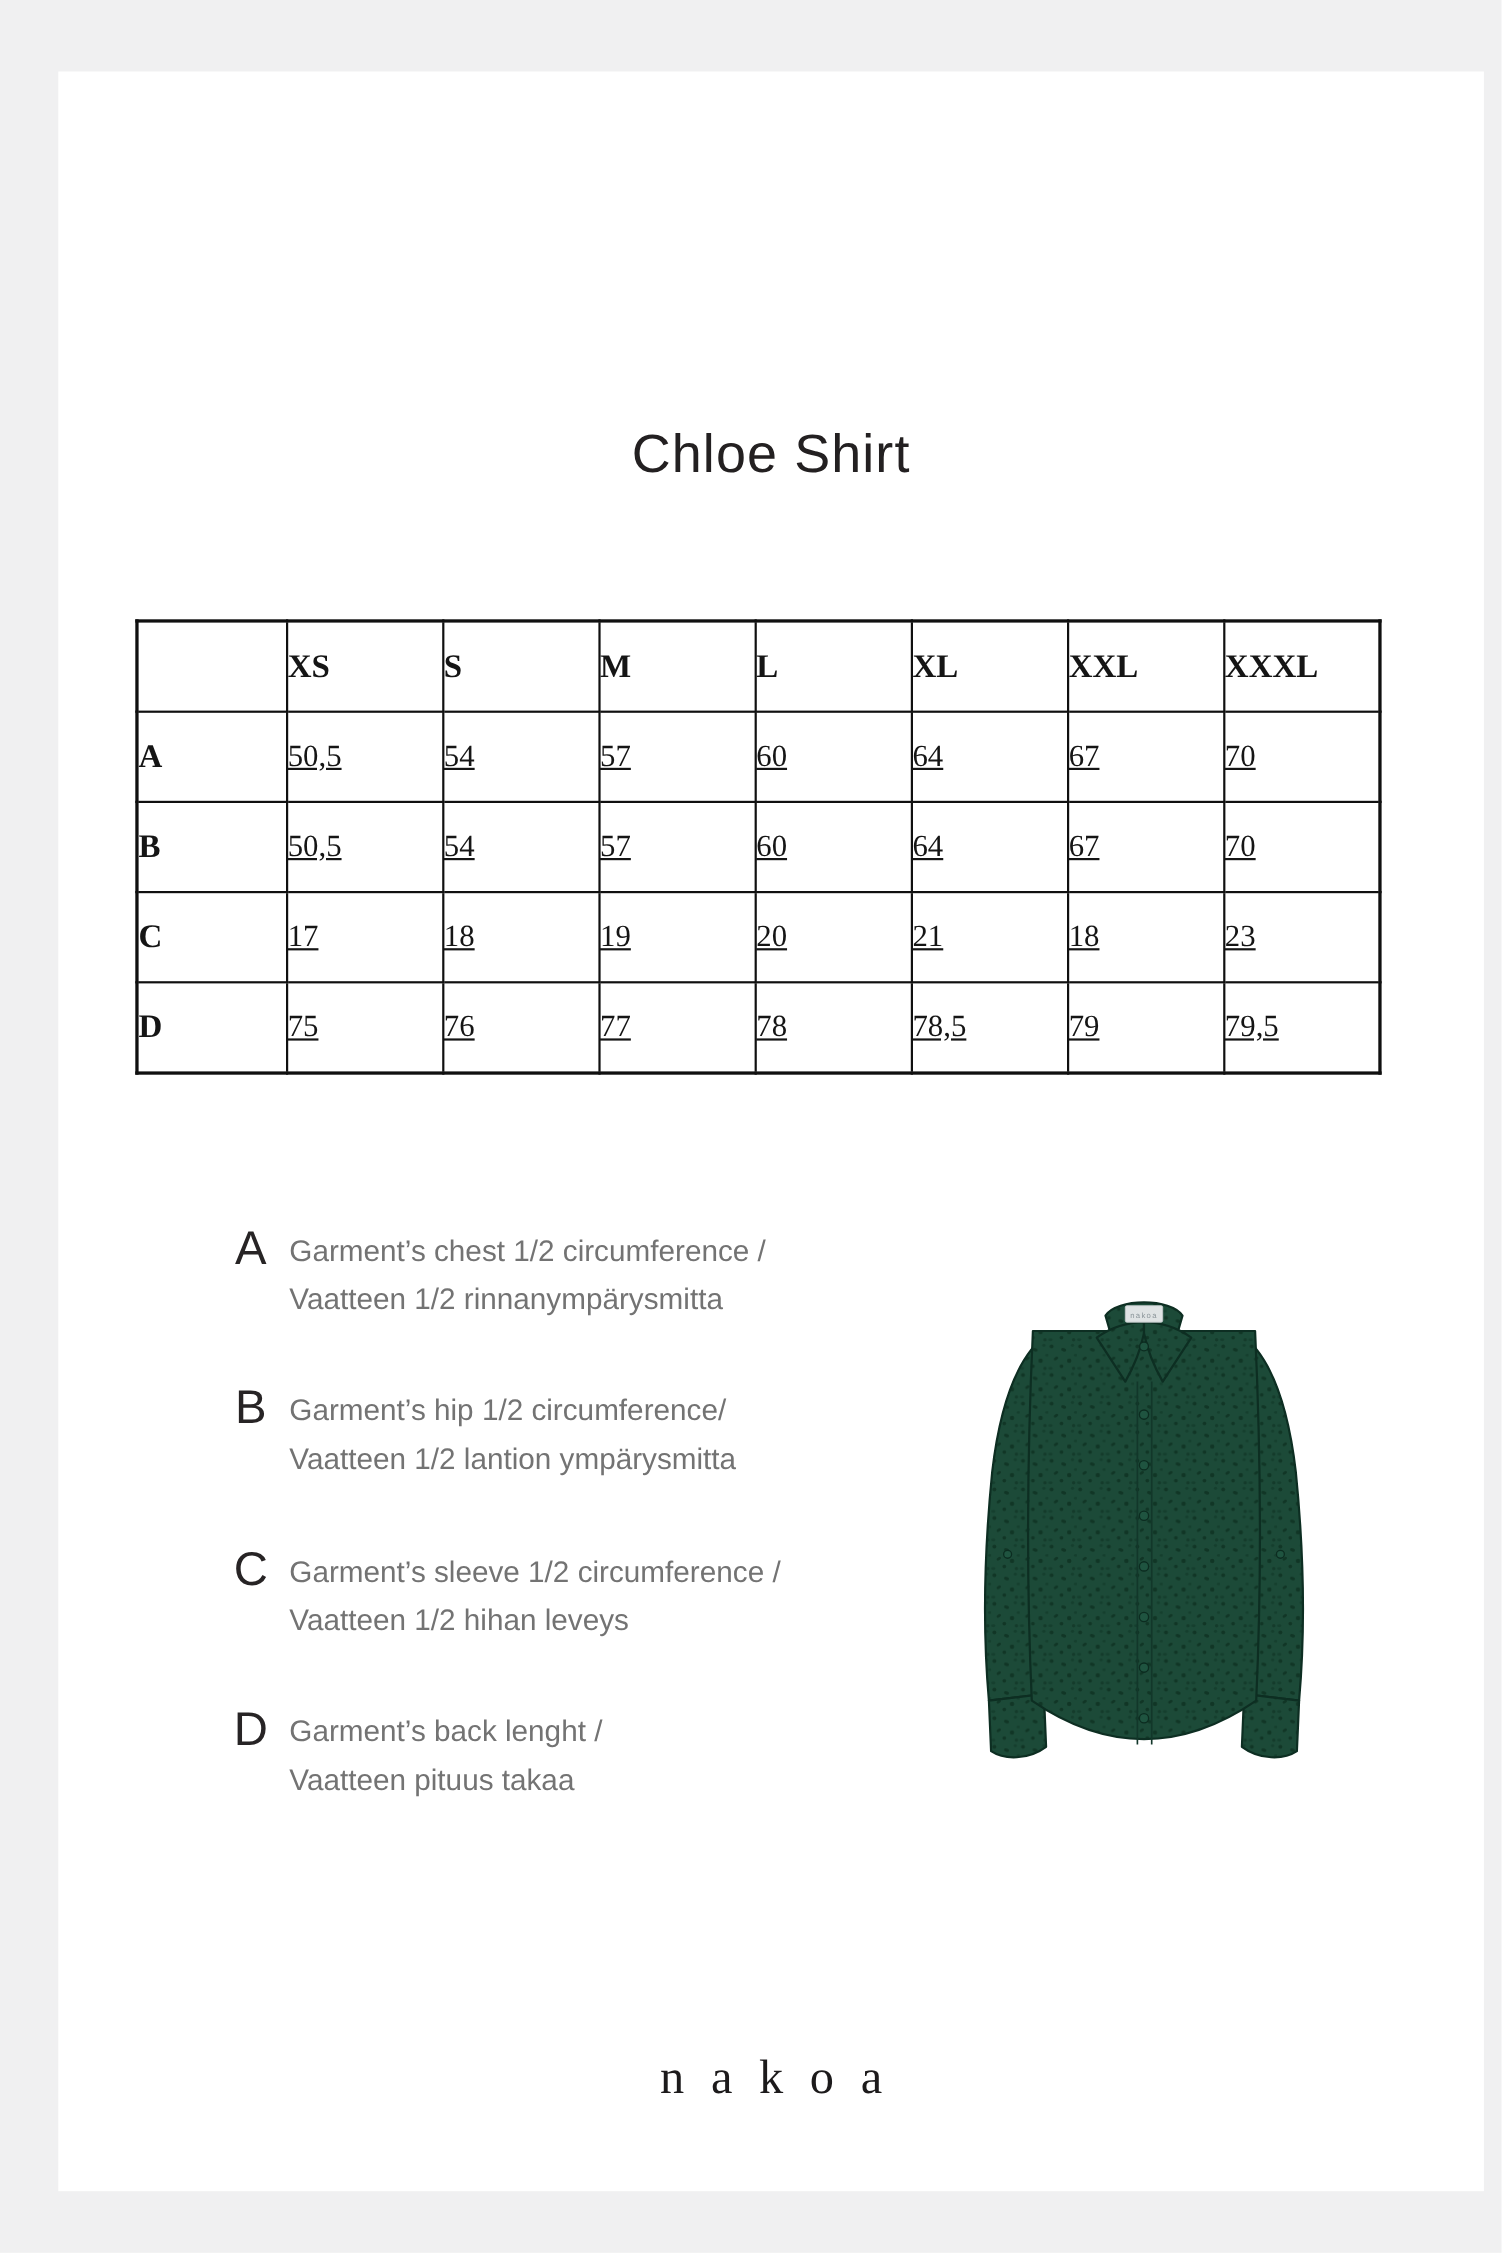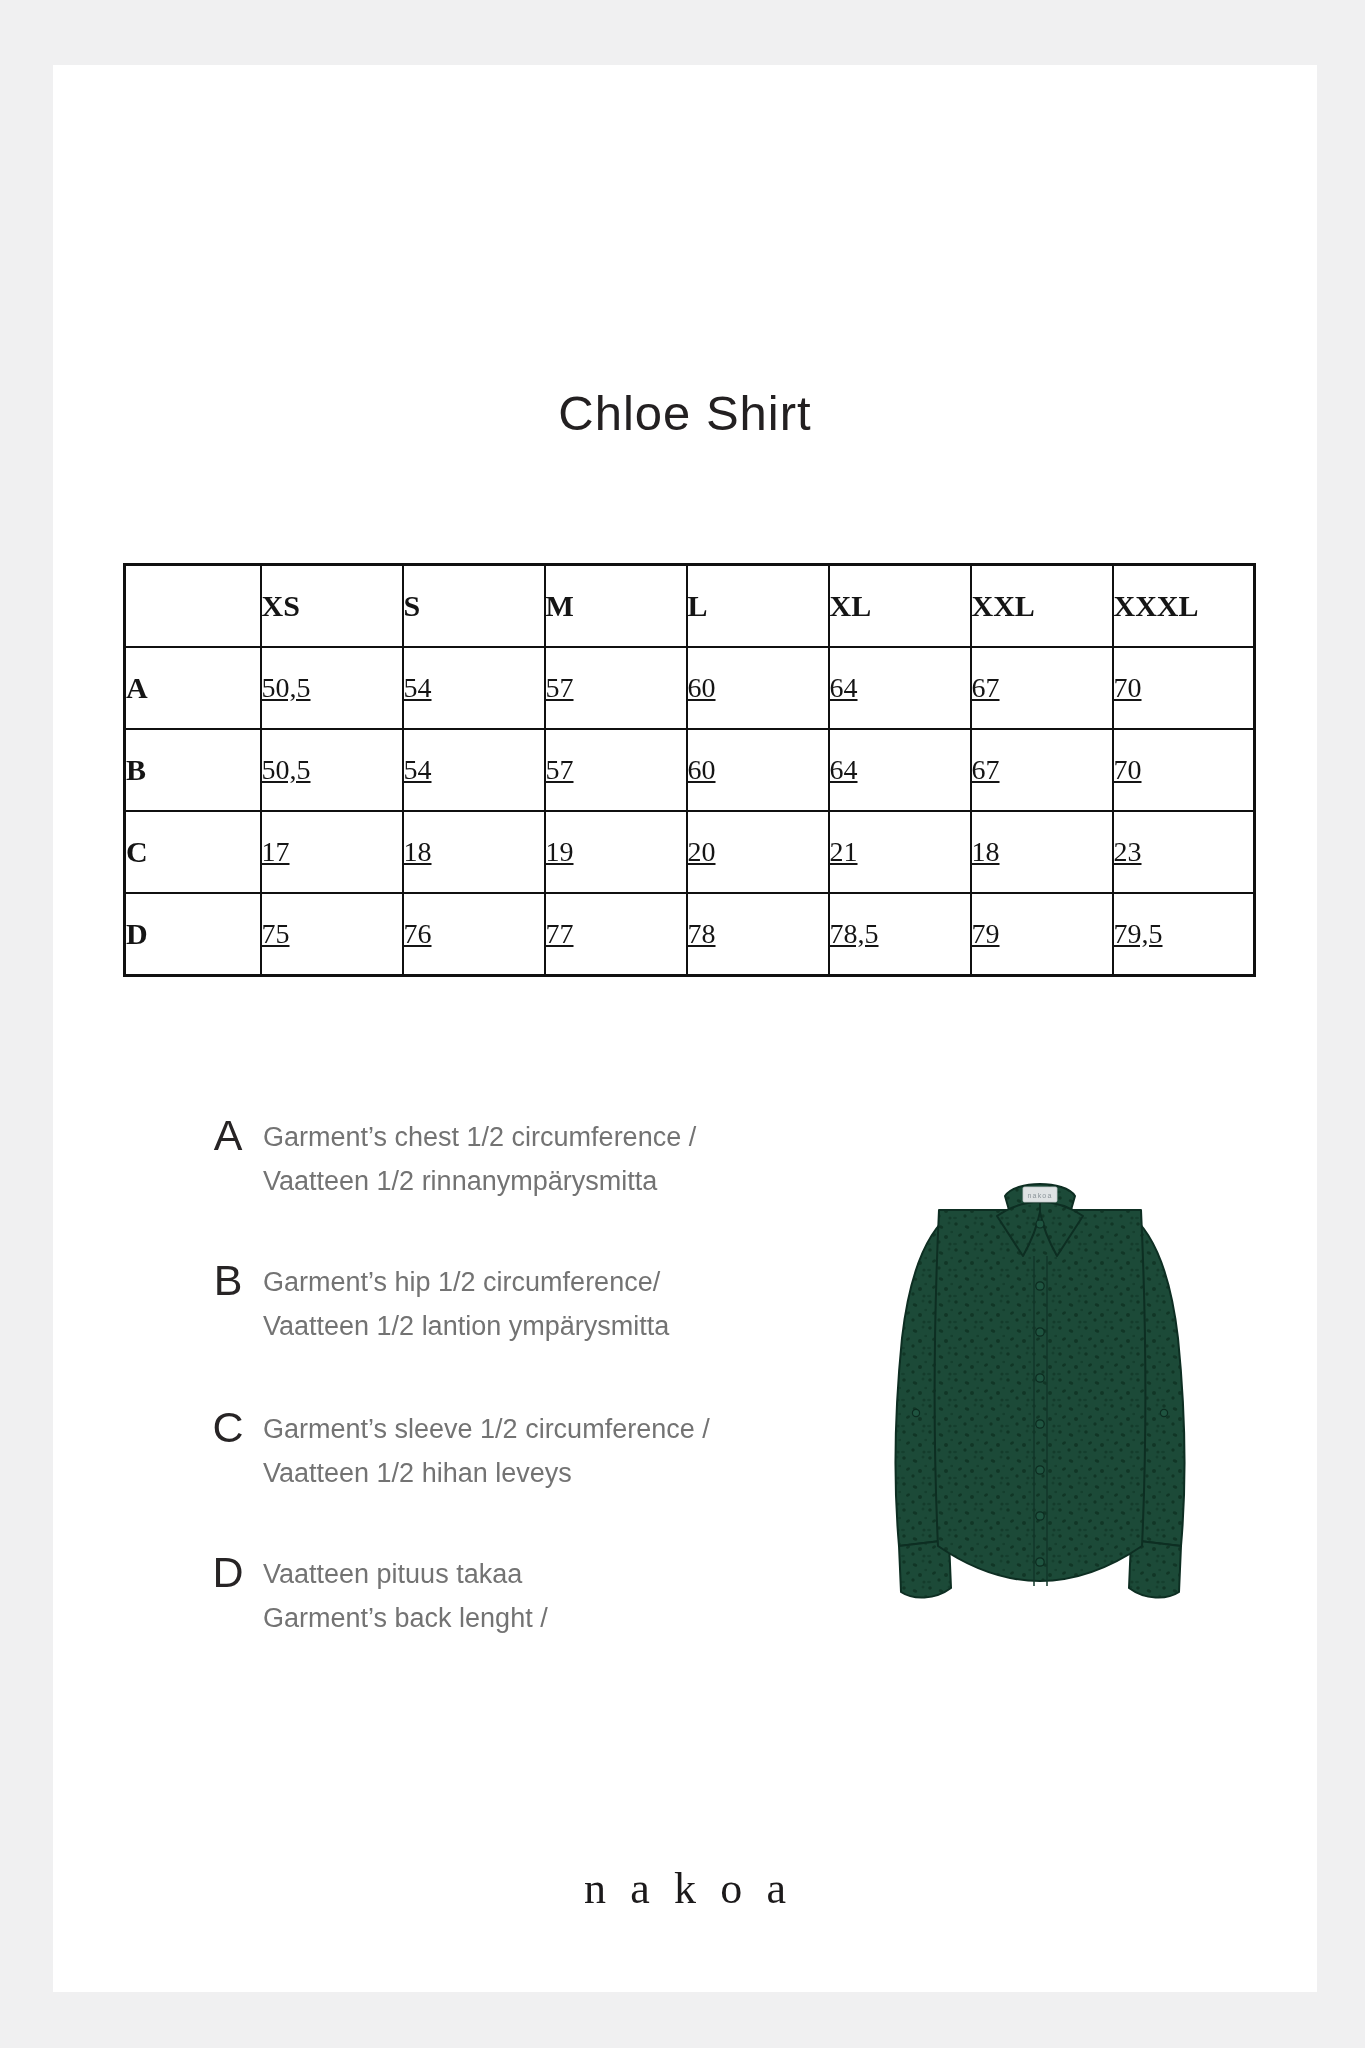--- a/index.html
+++ b/index.html
@@ -1,18 +1,18 @@
 <!DOCTYPE html>
 <html><head>
 <meta charset="utf-8">
 <style>
   html,body{margin:0;padding:0;}
   .page{position:relative;width:1365px;height:2048px;background:#f0f0f1;overflow:hidden;
         font-family:"Liberation Sans",sans-serif;}
-  .card{position:absolute;left:53px;top:65px;width:1264px;height:1927px;background:#ffffff;}
+  .card{position:absolute;left:53px;top:65px;width:1264px;height:1927px;background:#ffffff;padding-left:32px;}
 
   .title{position:absolute;top:320px;left:0;width:100%;text-align:center;
          font-family:"Liberation Sans",sans-serif;font-size:49px;font-weight:400;
          color:#232021;letter-spacing:1px;}
 
   .table-wrap{position:absolute;left:70px;top:498px;}
   table.size{border-collapse:collapse;table-layout:fixed;}
   table.size td,table.size th{border:2.5px solid #101010;text-align:left;vertical-align:middle;
          font-family:"Liberation Serif",serif;color:#151515;padding:0;}
   table.size{border:3px solid #101010;}
@@ -128,22 +128,22 @@
       <div class="legend-letter">C</div>
       <div class="legend-text">
         <div>Garment’s sleeve 1/2 circumference /</div>
         <div>Vaatteen 1/2 hihan leveys</div>
       </div>
     </div>
 
     <div class="legend-item pos-d">
       <div class="legend-letter">D</div>
       <div class="legend-text">
+        <div>Garment’s back lenght /</div>
         <div>Vaatteen pituus takaa</div>
-        <div>Garment’s back lenght /</div>
       </div>
     </div>
 
     <svg class="shirt" viewBox="0 0 330 452" xmlns="http://www.w3.org/2000/svg" aria-hidden="true">
       <defs>
         <pattern id="fabric" width="26" height="26" patternUnits="userSpaceOnUse">
           <rect width="26" height="26" fill="#1c4a38"></rect>
           <circle cx="3" cy="4" r="1.8" fill="#113626"></circle>
           <ellipse cx="14" cy="7" rx="2.4" ry="1.5" fill="#113626" transform="rotate(20 14 7)"></ellipse>
           <circle cx="22" cy="3" r="1.5" fill="#153f2e"></circle>

